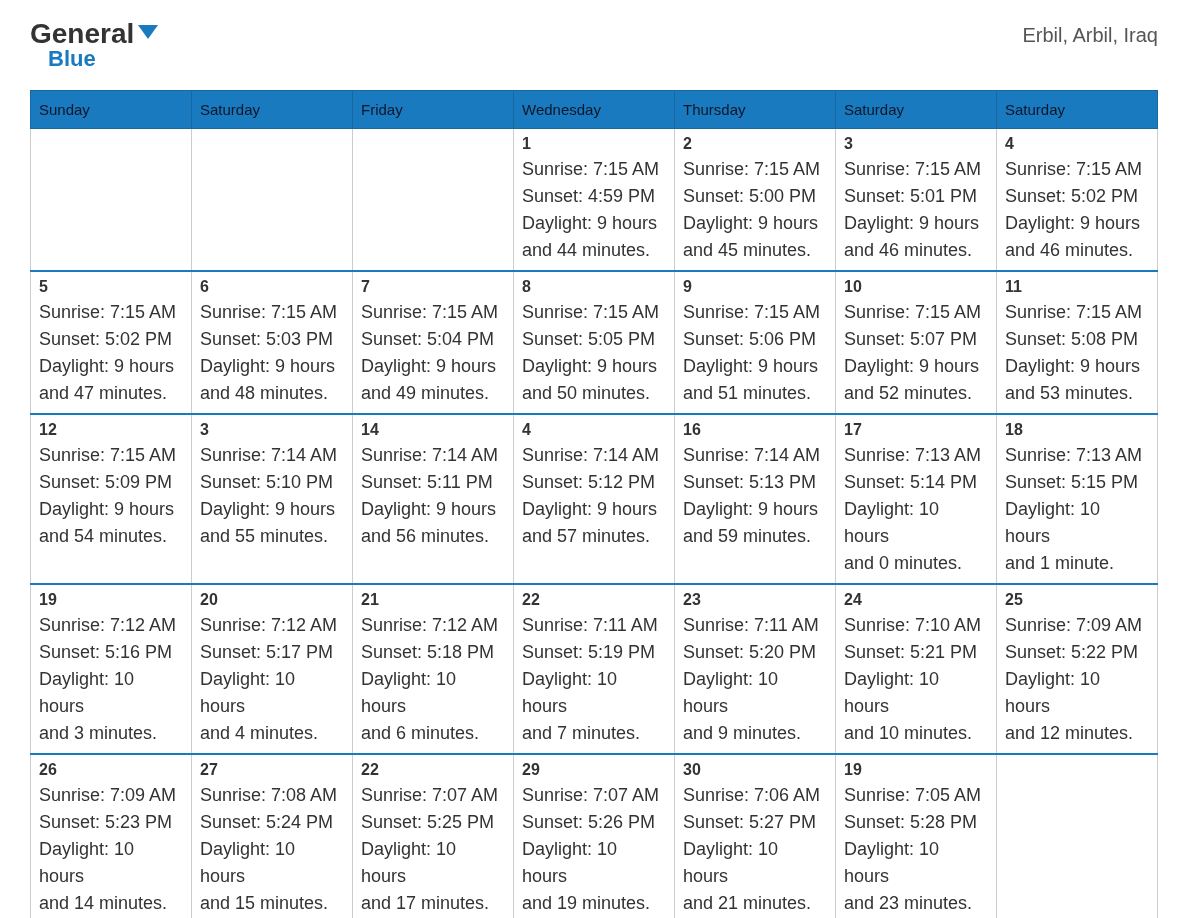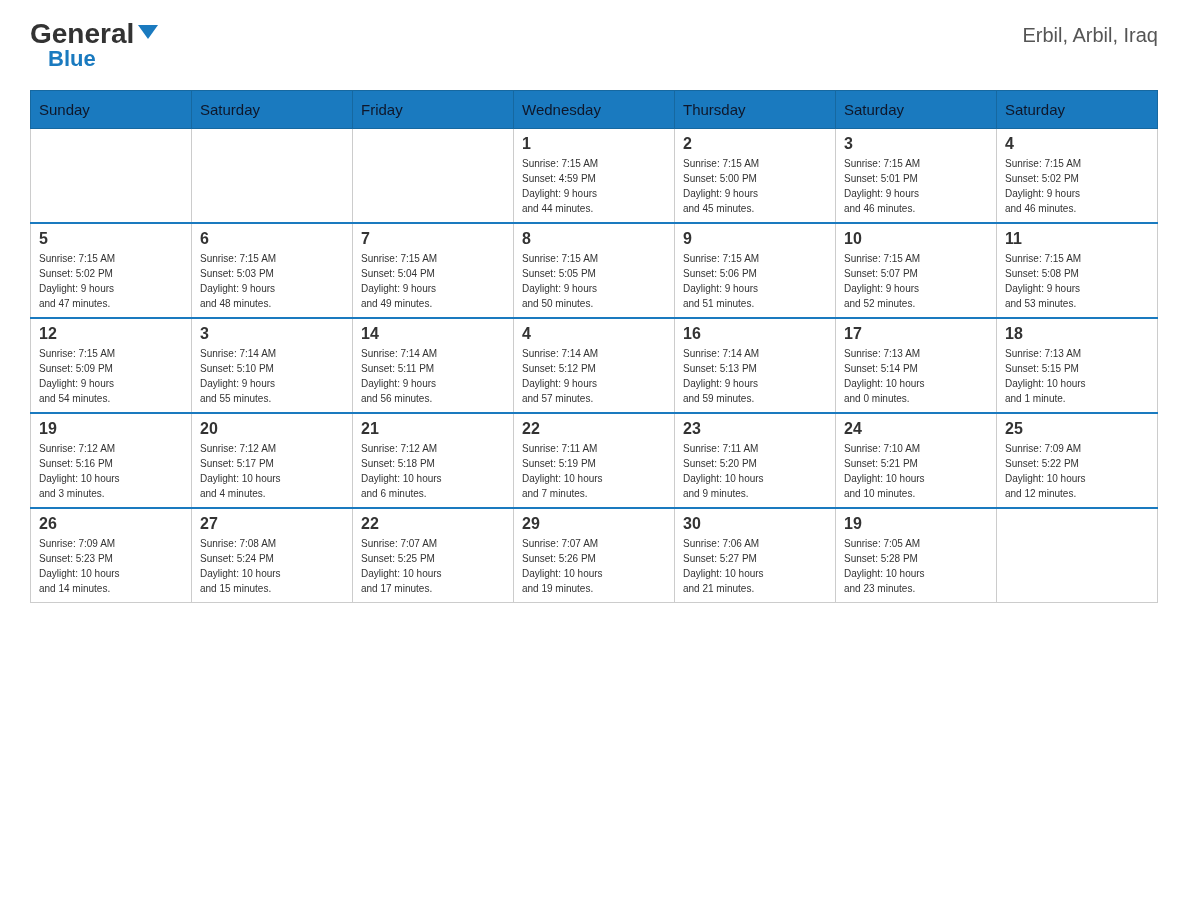--- a/index.html
+++ b/index.html
@@ -87,21 +87,21 @@
       background: #fff;
     }
     .day-number {
       font-size: 16px;
       font-weight: bold;
       color: #333;
       display: block;
       margin-bottom: 3px;
     }
     .day-info {
-      font-size: 10px;
+      font-size: 18px;
       color: #333;
       line-height: 1.5;
     }
     .week-row td {
       border-top: 2px solid #1a7abf;
     }
     .week-row:first-of-type td {
       border-top: 1px solid #ccc;
     }
   </style>

